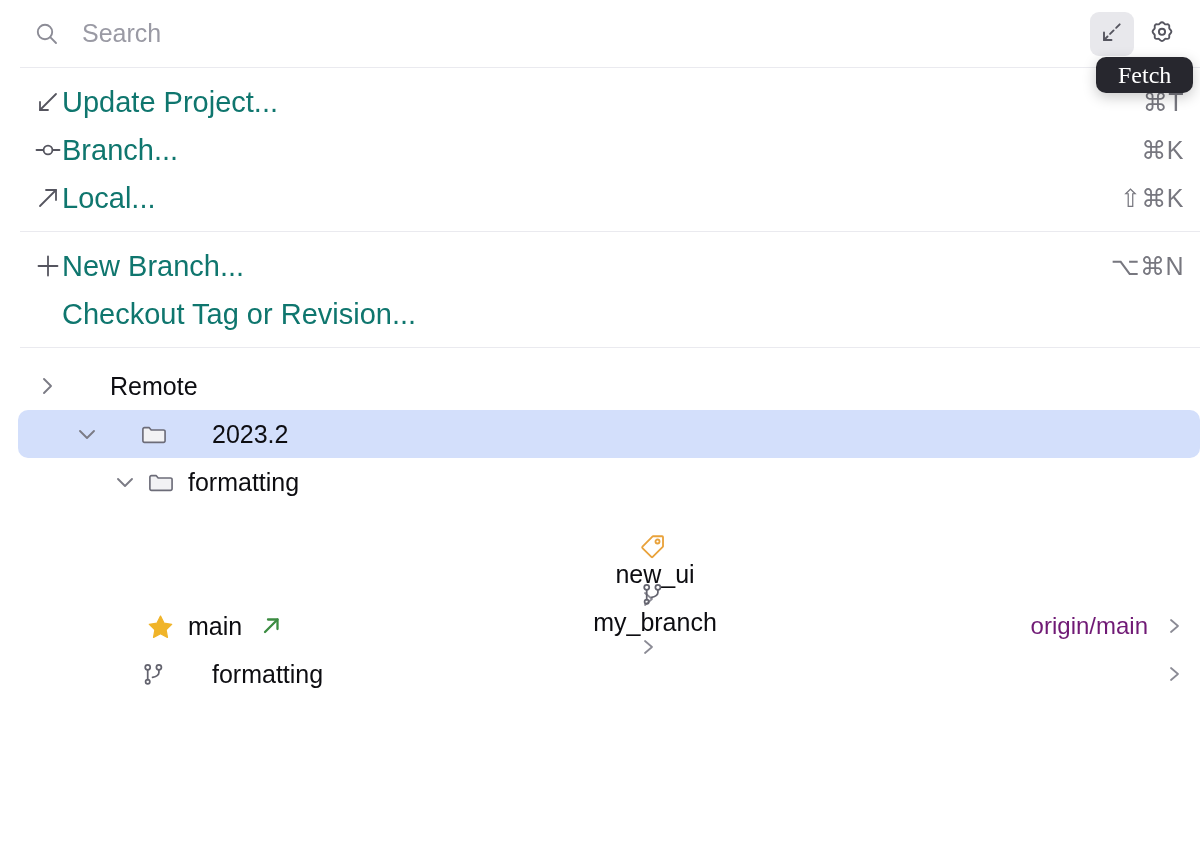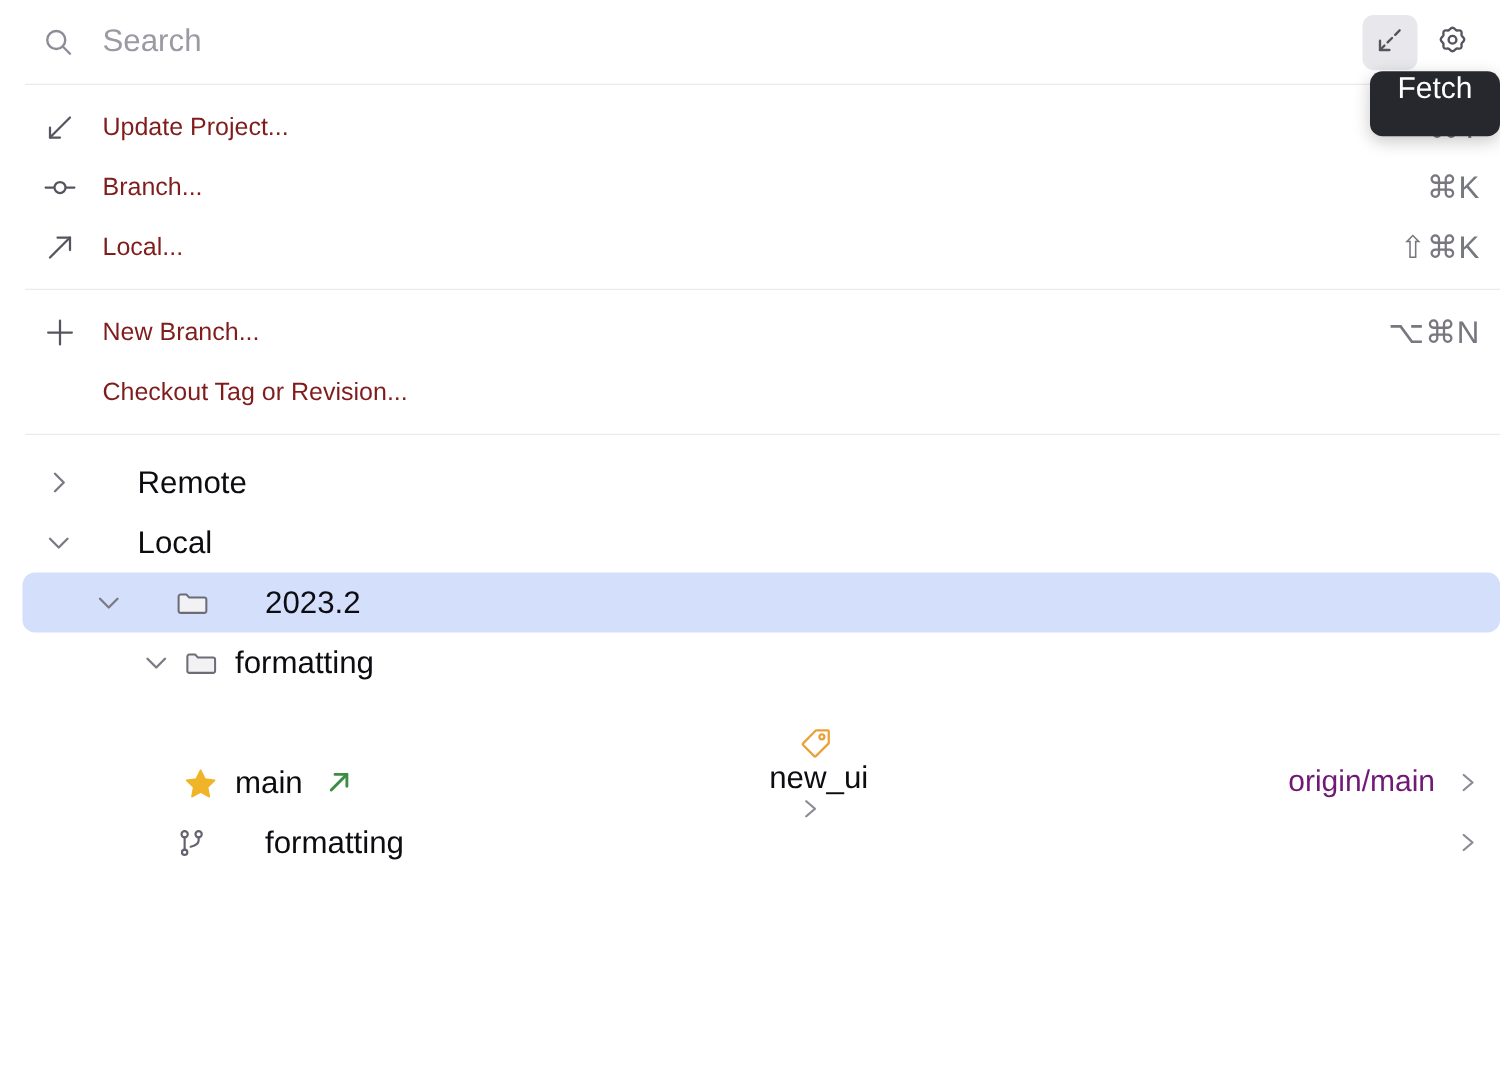--- a/index.html
+++ b/index.html
@@ -54,30 +54,32 @@
     border: none;
     cursor: pointer;
   }
   .icon-btn.hovered { background: #E8E8EC; }
 
   
   .tooltip {
     position: absolute;
     left: 1096px;
     top: 57px;
-    height: 52px;
+    height: 36px;
     padding: 0 22px;
     display: flex;
+    align-items: center;
     background: #27272E;
     color: #ffffff;
     font-size: 24px;
     border-radius: 10px;
     box-shadow: 0 4px 14px rgba(0,0,0,0.22);
     white-space: nowrap;
     z-index: 50;
+    font-family: Liberation Serif, serif;
   }
 
   
   .divider {
     height: 1px;
     background: #EAEAEF;
     margin-left: 20px;
     margin-right: 0px;
   }
 
@@ -90,23 +92,22 @@
     padding: 0 16px 0 34px;
     cursor: default;
   }
   .menu-item .mi-icon {
     width: 28px; height: 28px;
     flex: 0 0 28px;
     display: flex; align-items: center; justify-content: center;
     color: #55555f;
   }
   .menu-item .mi-label {
-    margin-left: 20px;
-    font-size: 20px;
-    color: #7f1d1d;
+    font-size: 29px;
+    color: #0f766e;
     flex: 1;
     white-space: nowrap;
   }
   .menu-item .mi-shortcut {
     font-size: 25px;
     color: #77777f;
     white-space: nowrap;
     letter-spacing: 0.5px;
   }
 
@@ -271,31 +272,20 @@
         <span class="tw-chevron">
           <svg viewBox="0 0 26 26" width="26" height="26" fill="none" stroke="currentColor" stroke-width="1.9" stroke-linecap="round" stroke-linejoin="round">
           <polyline points="10,6 17,13 10,20"></polyline>
           </svg>
         </span>
         <span class="tree-icon empty"></span>
         <span class="tree-label">Remote</span>
         <span class="tree-spacer"></span>
         <span class="row-chevron empty"></span>
       </div>
-      <div class="tree-row ind-0">
-        <span class="tw-chevron">
-          <svg viewBox="0 0 26 26" width="26" height="26" fill="none" stroke="currentColor" stroke-width="1.9" stroke-linecap="round" stroke-linejoin="round">
-          <polyline points="6,10 13,17 20,10"></polyline>
-          </svg>
-        </span>
-        <span class="tree-icon empty"></span>
-        <span class="tree-label">Local</span>
-        <span class="tree-spacer"></span>
-        <span class="row-chevron empty"></span>
-      </div>
       <div class="tree-row ind-1 selected">
         <span class="tw-chevron">
           <svg viewBox="0 0 26 26" width="26" height="26" fill="none" stroke="currentColor" stroke-width="1.9" stroke-linecap="round" stroke-linejoin="round">
           <polyline points="6,10 13,17 20,10"></polyline>
           </svg>
         </span>
         <span class="tree-icon">
           <svg viewBox="0 0 28 28" width="27" height="27" fill="#F2F2F4" stroke="#6C6C78" stroke-width="1.7" stroke-linejoin="round">
               <path d="M3 8.5a1.6 1.6 0 0 1 1.6-1.6h5l2 2.4h12.8a1.6 1.6 0 0 1 1.6 1.6v9.6a1.6 1.6 0 0 1-1.6 1.6H4.6A1.6 1.6 0 0 1 3 20.5z"></path>
               </svg>
@@ -328,56 +318,75 @@
           </svg>
         </span>
         <span class="tree-label">new_ui</span>
         <span class="tree-spacer"></span>
         <span class="row-chevron">
           <svg viewBox="0 0 20 20" width="20" height="20" fill="none" stroke="currentColor" stroke-width="1.8" stroke-linecap="round" stroke-linejoin="round">
        <polyline points="7,4 14,10 7,16"></polyline>
           </svg>
         </span>
       </div>
-      <div class="tree-row ind-2">
-        <span class="tw-chevron empty"></span>
-        <span class="tree-icon">
-          <svg viewBox="0 0 28 28" width="27" height="27" fill="#F0B429" stroke="#F0B429" stroke-width="1.3" stroke-linejoin="round">
-              <polygon points="14,3.2 17.6,10.5 25.6,11.7 19.8,17.3 21.2,25.3 14,21.5 6.8,25.3 8.2,17.3 2.4,11.7 10.4,10.5"></polygon>
-              </svg>
-        </span>
-        <span class="tree-label">main</span>
-        <span class="incoming-arrow">
-          <svg viewBox="0 0 22 22" width="22" height="22" fill="none" stroke="#3C8C42" stroke-width="2.3" stroke-linecap="round" stroke-linejoin="round">
-                     <polyline points="8,4.5 17.5,4.5 17.5,14"></polyline>
-                     <line x1="17.5" y1="4.5" x2="5" y2="17"></line>
-          </svg>
-        </span>
-        <span class="tree-spacer"></span>
-        <span class="tracking">origin/main</span>
-        <span class="row-chevron">
-          <svg viewBox="0 0 20 20" width="20" height="20" fill="none" stroke="currentColor" stroke-width="1.8" stroke-linecap="round" stroke-linejoin="round">
-       <polyline points="7,4 14,10 7,16"></polyline>
-          </svg>
-        </span>
-      </div>
-      <div class="tree-row ind-1">
+      <div class="tree-row ind-3">
         <span class="tw-chevron empty"></span>
         <span class="tree-icon">
           <svg viewBox="0 0 28 28" width="27" height="27" fill="none" stroke="#63636E" stroke-width="1.8" stroke-linecap="round" stroke-linejoin="round">
               <circle cx="8" cy="6.6" r="2.6"></circle>
               <circle cx="19.6" cy="6.6" r="2.6"></circle>
               <circle cx="8" cy="21.6" r="2.2"></circle>
               <path d="M8 9.2v10.2"></path>
               <path d="M19.6 9.2v2.6c0 3.4-3.4 4.4-6.6 5.2"></path>
           </svg>
         </span>
-        <span class="tree-label">formatting</span>
+        <span class="tree-label">my_branch</span>
         <span class="tree-spacer"></span>
         <span class="row-chevron">
           <svg viewBox="0 0 20 20" width="20" height="20" fill="none" stroke="currentColor" stroke-width="1.8" stroke-linecap="round" stroke-linejoin="round">
        <polyline points="7,4 14,10 7,16"></polyline>
           </svg>
         </span>
       </div>
+      <div class="tree-row ind-2">
+        <span class="tw-chevron empty"></span>
+        <span class="tree-icon">
+          <svg viewBox="0 0 28 28" width="27" height="27" fill="#F0B429" stroke="#F0B429" stroke-width="1.3" stroke-linejoin="round">
+              <polygon points="14,3.2 17.6,10.5 25.6,11.7 19.8,17.3 21.2,25.3 14,21.5 6.8,25.3 8.2,17.3 2.4,11.7 10.4,10.5"></polygon>
+              </svg>
+        </span>
+        <span class="tree-label">main</span>
+        <span class="incoming-arrow">
+          <svg viewBox="0 0 22 22" width="22" height="22" fill="none" stroke="#3C8C42" stroke-width="2.3" stroke-linecap="round" stroke-linejoin="round">
+                     <polyline points="8,4.5 17.5,4.5 17.5,14"></polyline>
+                     <line x1="17.5" y1="4.5" x2="5" y2="17"></line>
+          </svg>
+        </span>
+        <span class="tree-spacer"></span>
+        <span class="tracking">origin/main</span>
+        <span class="row-chevron">
+          <svg viewBox="0 0 20 20" width="20" height="20" fill="none" stroke="currentColor" stroke-width="1.8" stroke-linecap="round" stroke-linejoin="round">
+       <polyline points="7,4 14,10 7,16"></polyline>
+          </svg>
+        </span>
+      </div>
+      <div class="tree-row ind-1">
+        <span class="tw-chevron empty"></span>
+        <span class="tree-icon">
+          <svg viewBox="0 0 28 28" width="27" height="27" fill="none" stroke="#63636E" stroke-width="1.8" stroke-linecap="round" stroke-linejoin="round">
+              <circle cx="8" cy="6.6" r="2.6"></circle>
+              <circle cx="19.6" cy="6.6" r="2.6"></circle>
+              <circle cx="8" cy="21.6" r="2.2"></circle>
+              <path d="M8 9.2v10.2"></path>
+              <path d="M19.6 9.2v2.6c0 3.4-3.4 4.4-6.6 5.2"></path>
+          </svg>
+        </span>
+        <span class="tree-label">formatting</span>
+        <span class="tree-spacer"></span>
+        <span class="row-chevron">
+          <svg viewBox="0 0 20 20" width="20" height="20" fill="none" stroke="currentColor" stroke-width="1.8" stroke-linecap="round" stroke-linejoin="round">
+       <polyline points="7,4 14,10 7,16"></polyline>
+          </svg>
+        </span>
+      </div>
     </div>
 
 </div>
 
 </body></html>

